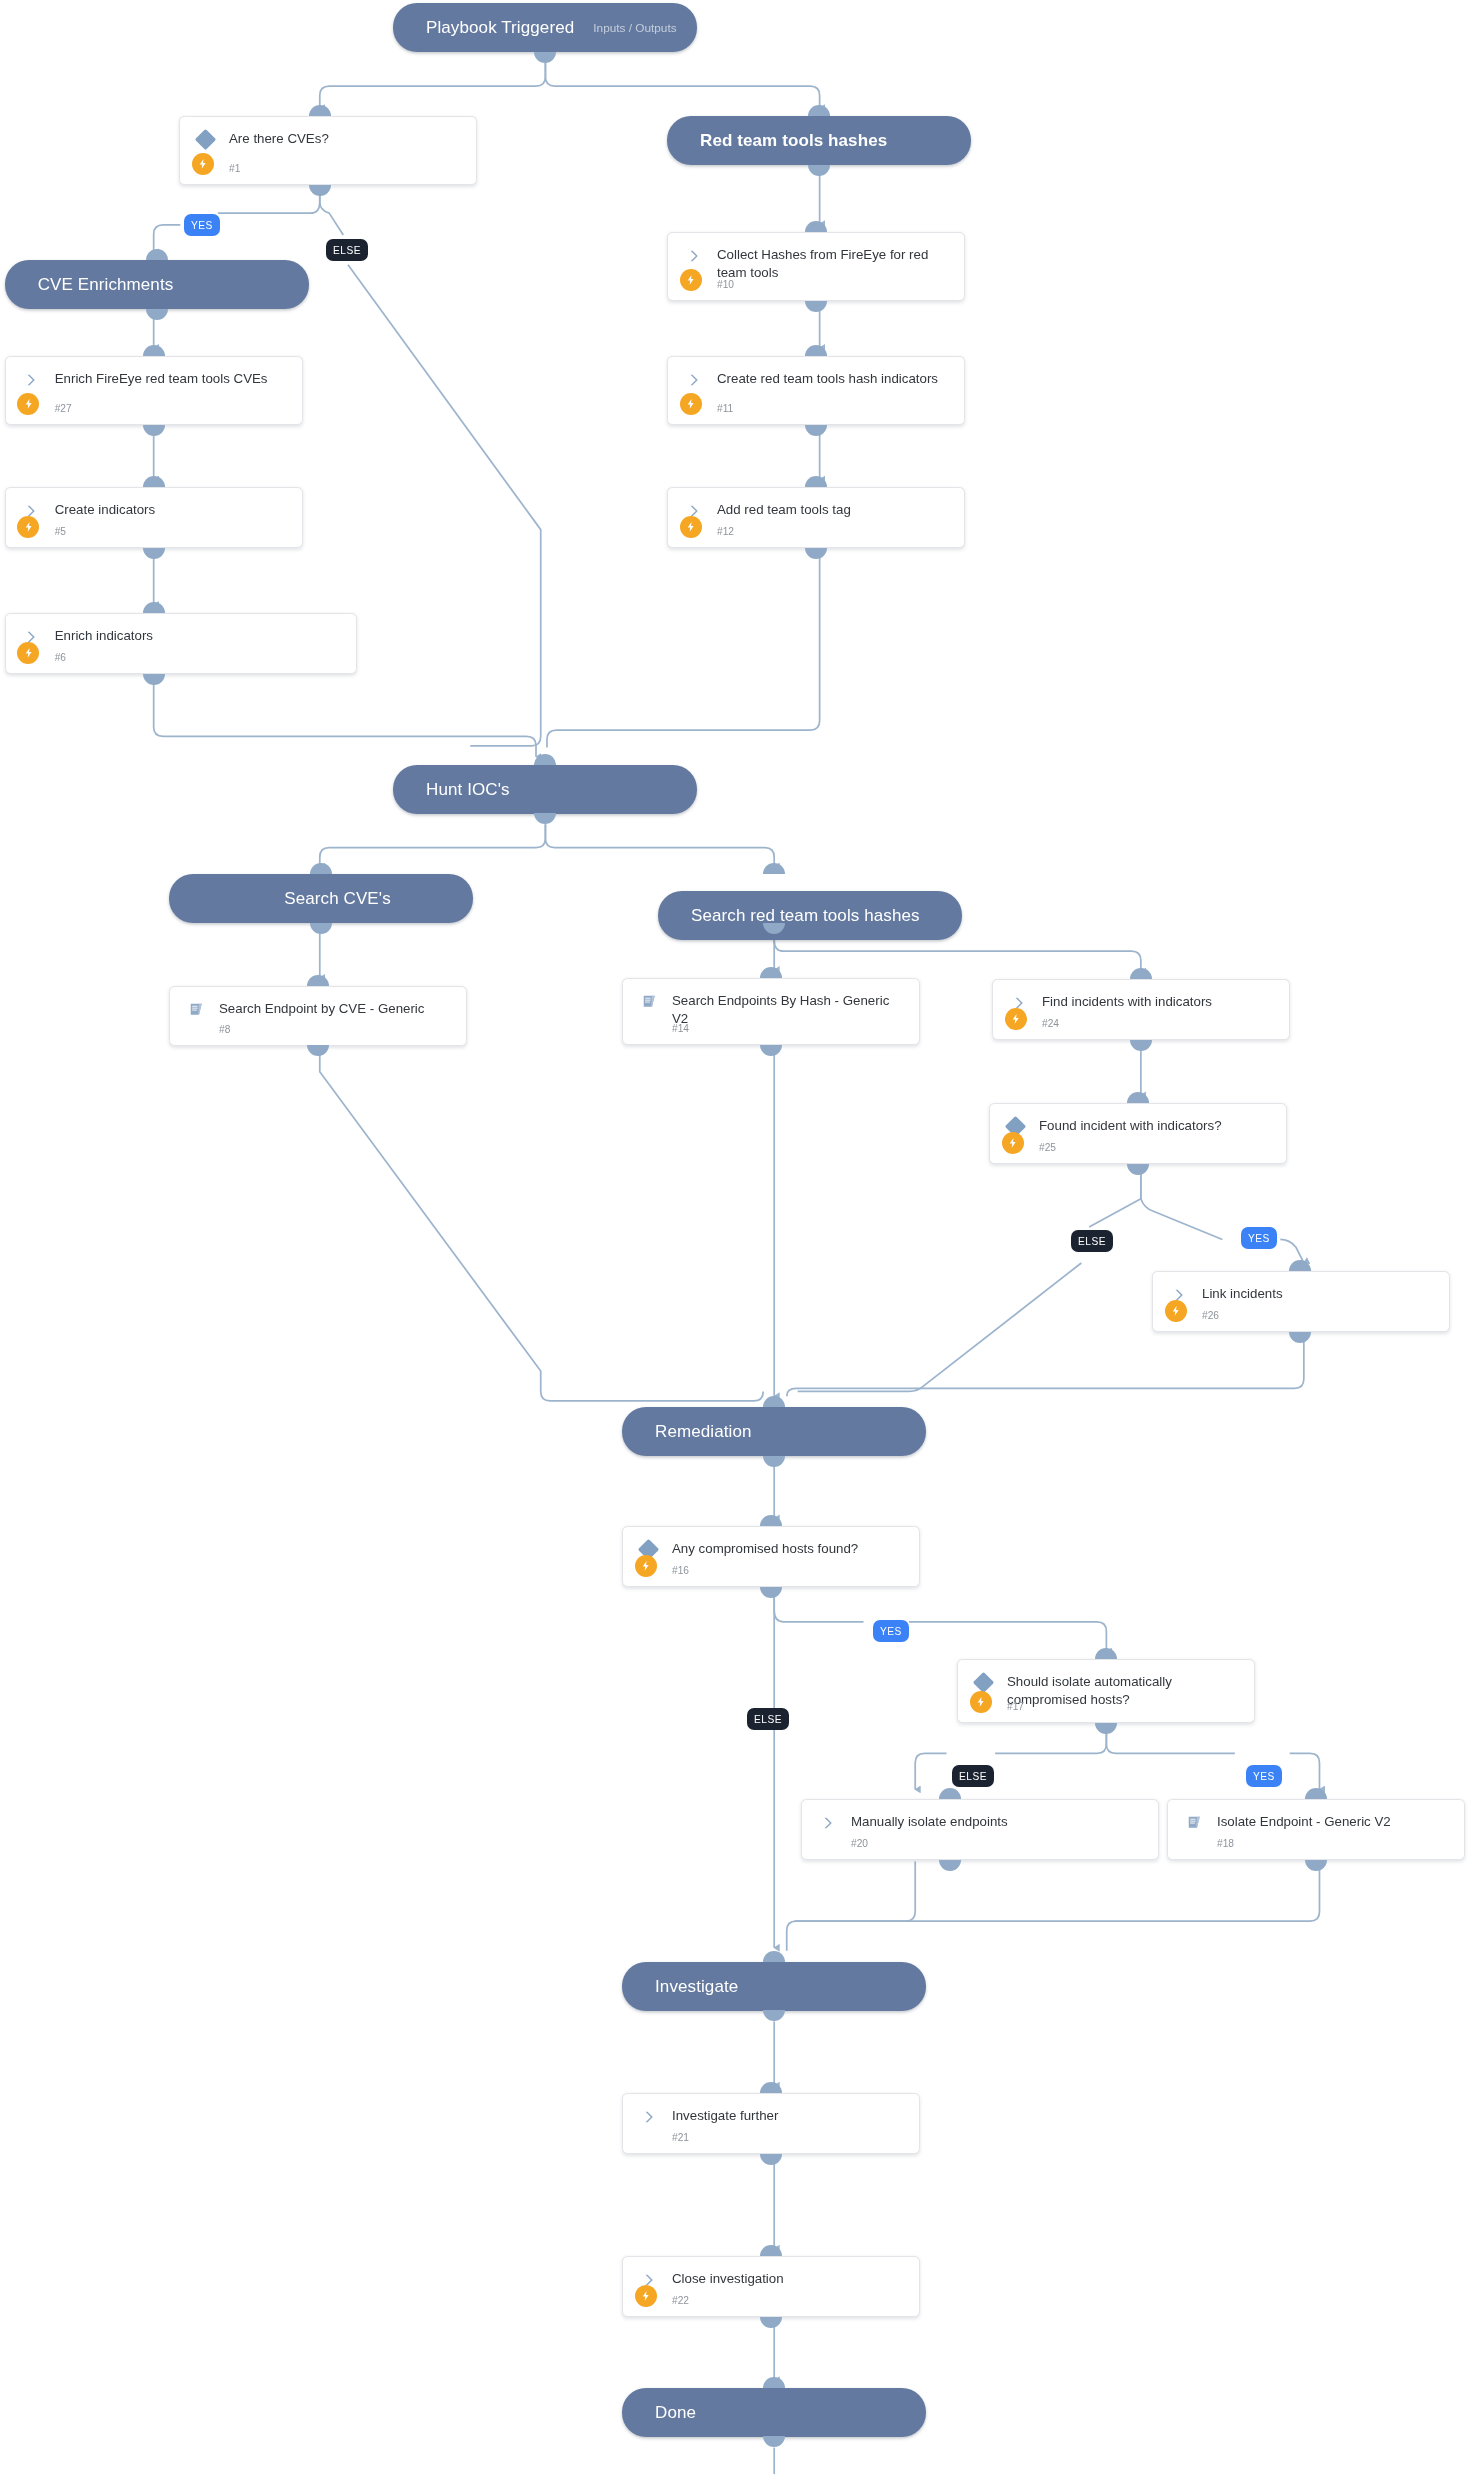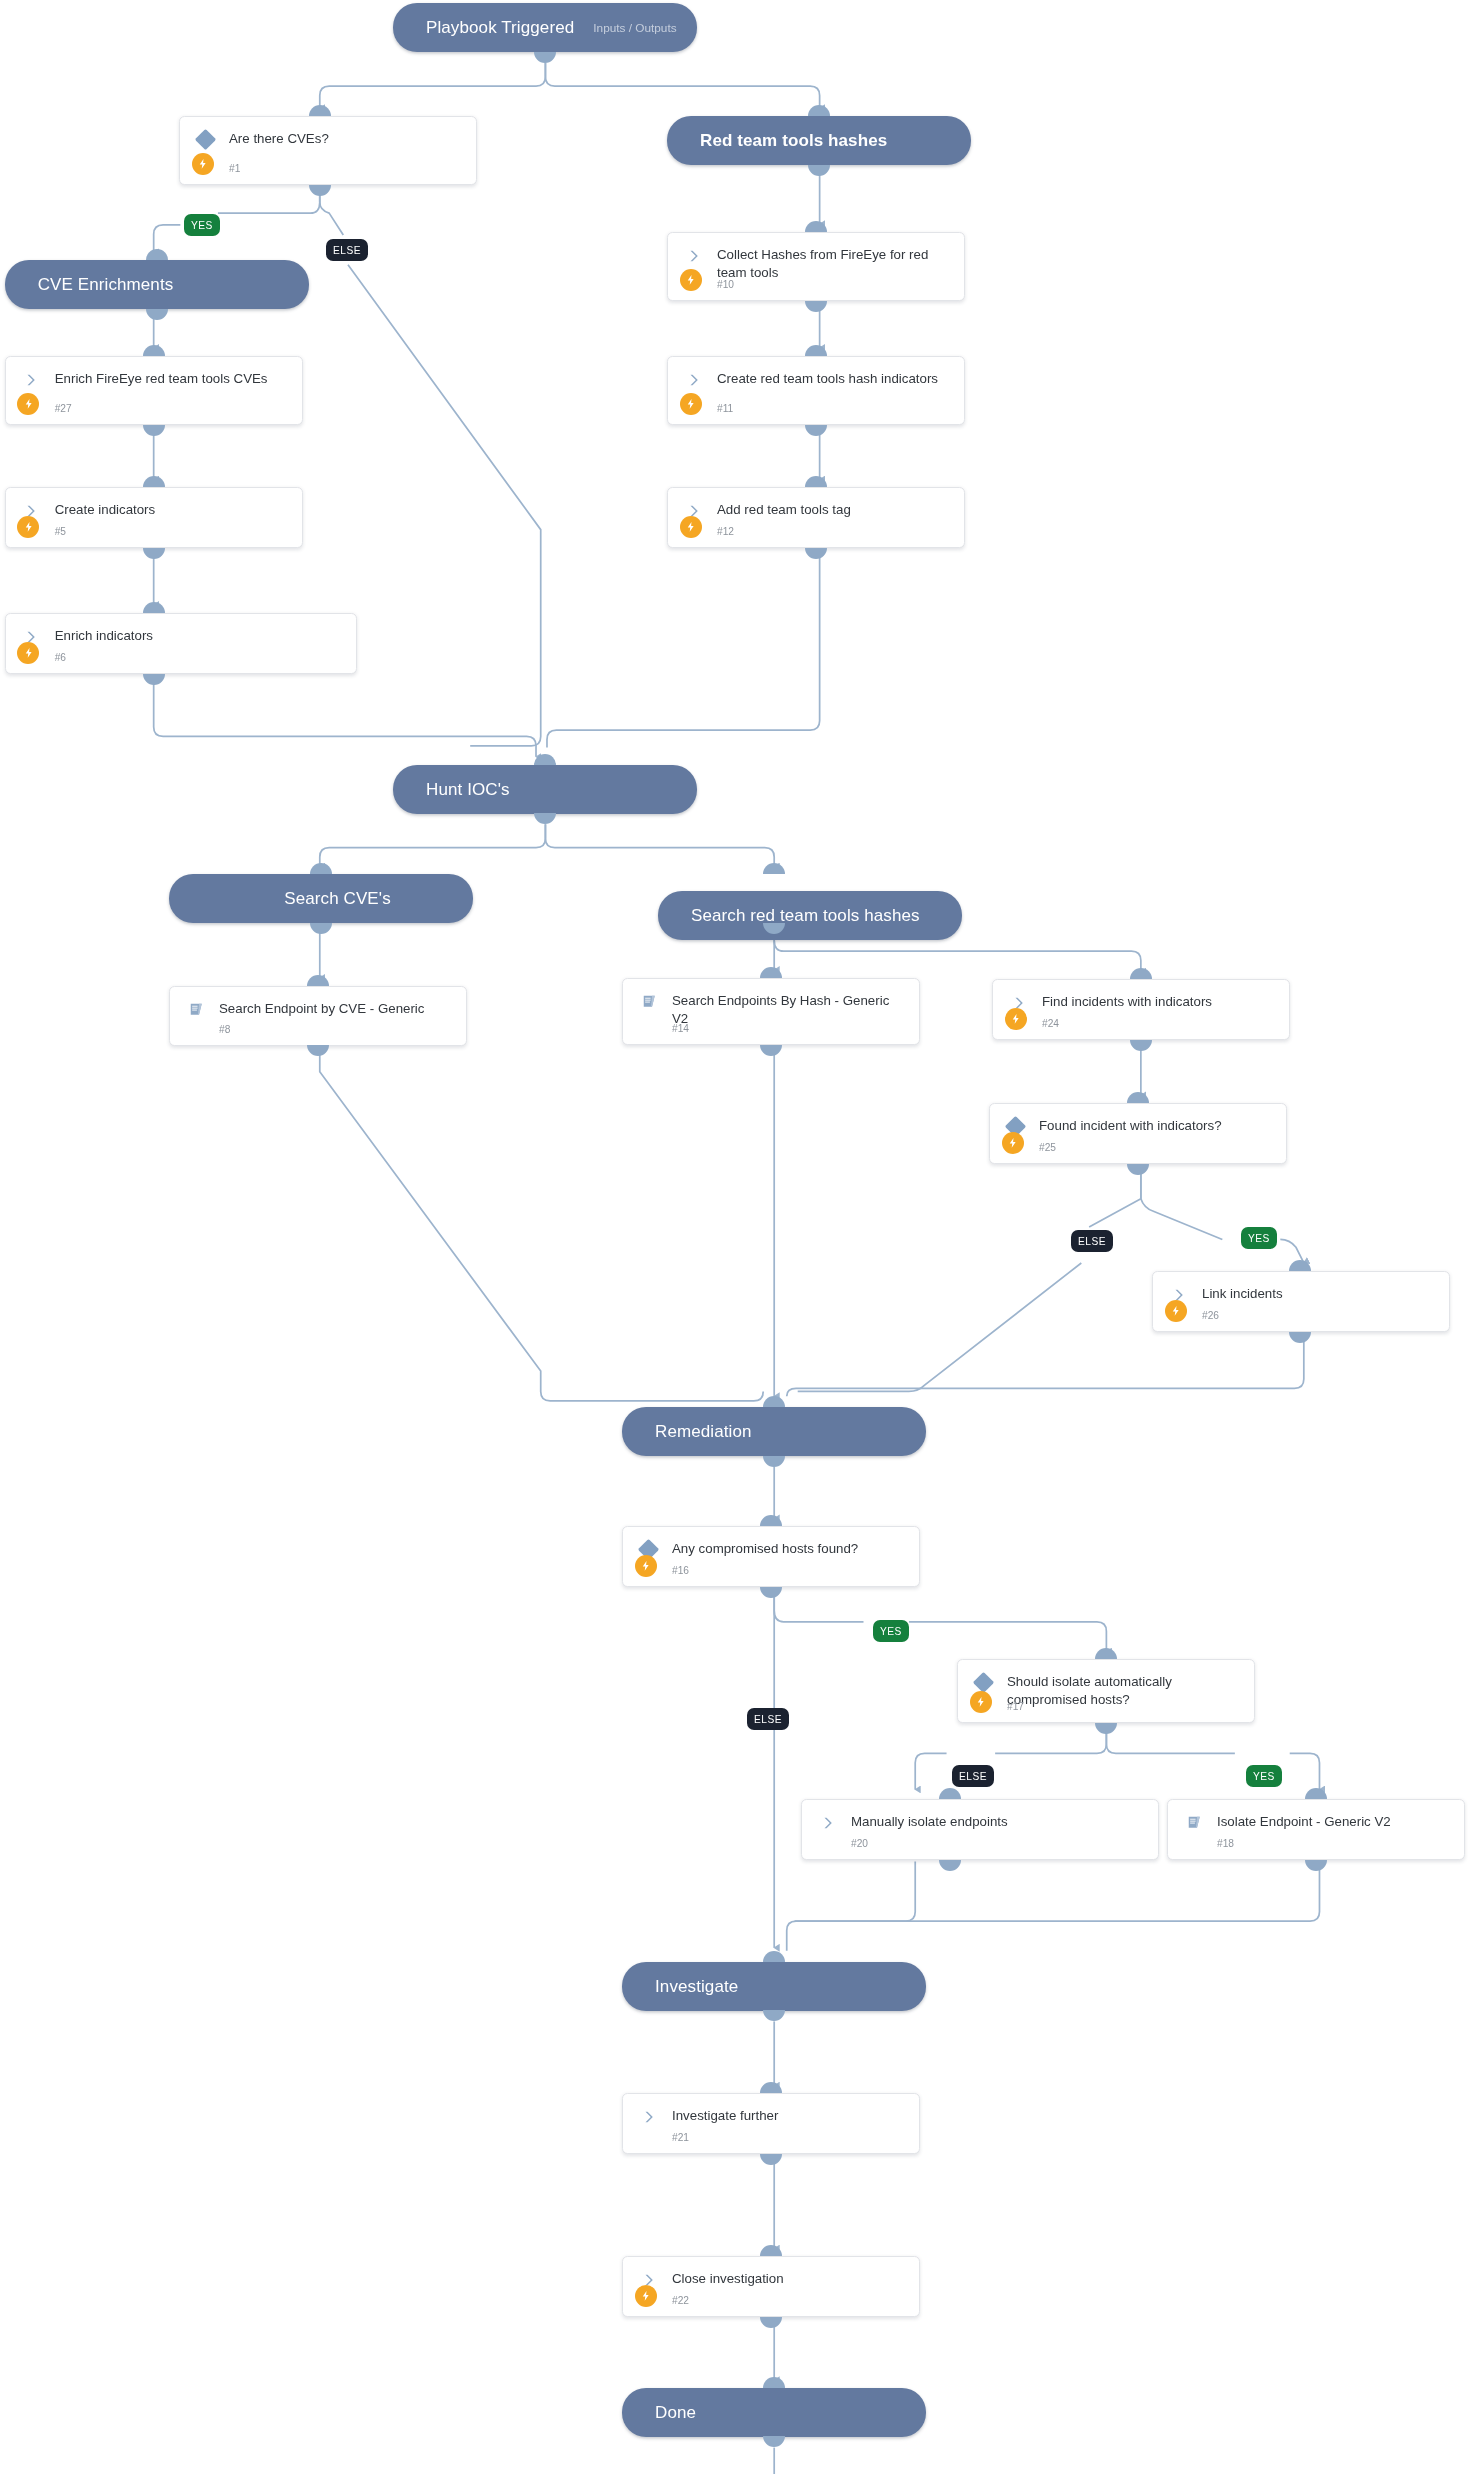--- a/index.html
+++ b/index.html
@@ -120,21 +120,21 @@
     align-items:center;
     justify-content:center;
     border-radius:7px;
     font-size:10.2px;
     letter-spacing:0.5px;
     z-index:6;
     height:22px;
     padding:0 7px;
     color:#ffffff;
   }
-  .blabel.yes{ background:#15803d; }
+  .blabel.yes{ background:#3b82f6; }
   .blabel.els{ background:#1b2230; }
 
   
   .anchor{
     position:absolute;
     width:22px;height:11px;
     background:#8fa9c6;
     z-index:5;
   }
   .anchor.in{  border-radius:11px 11px 0 0; }

